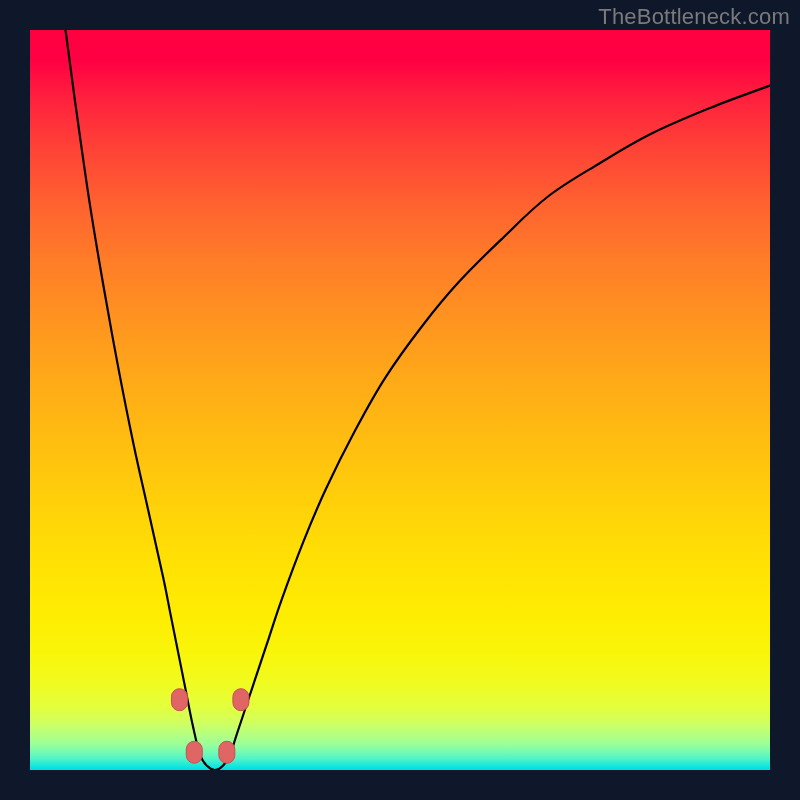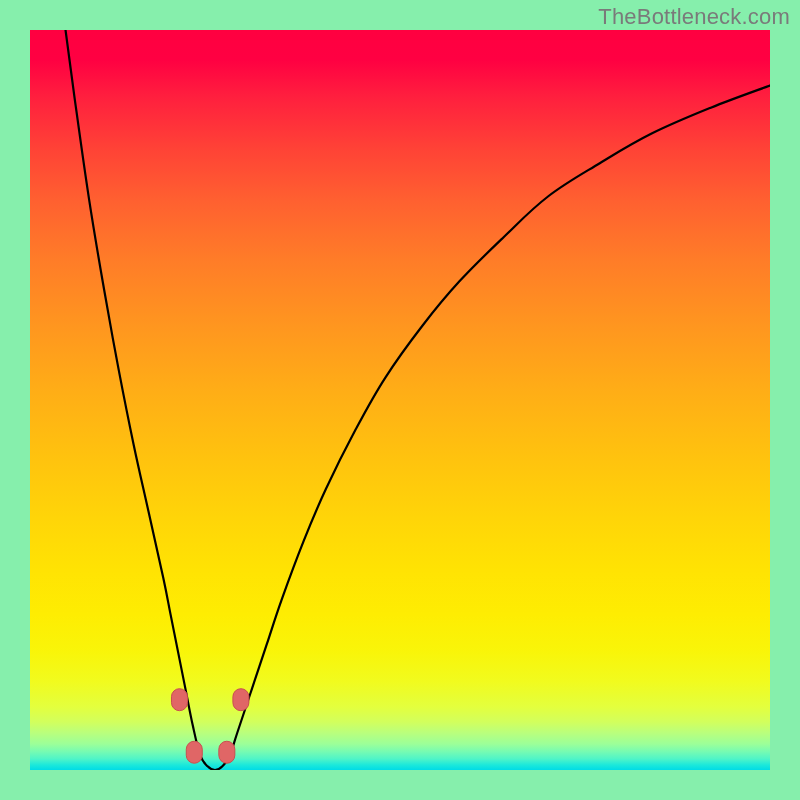--- a/index.html
+++ b/index.html
@@ -10,21 +10,21 @@
     overflow: hidden;
     background: #000;
     font-family: Arial, Helvetica, sans-serif;
   }
   .frame {
     position: absolute;
     top: 0;
     left: 0;
     width: 800px;
     height: 800px;
-    background: #86efac;
+    background: #0f172a;
   }
   .plot-area {
     position: absolute;
     top: 30px;
     left: 30px;
     width: 740px;
     height: 740px;
     overflow: hidden;
   }
   .gradient-bg {

